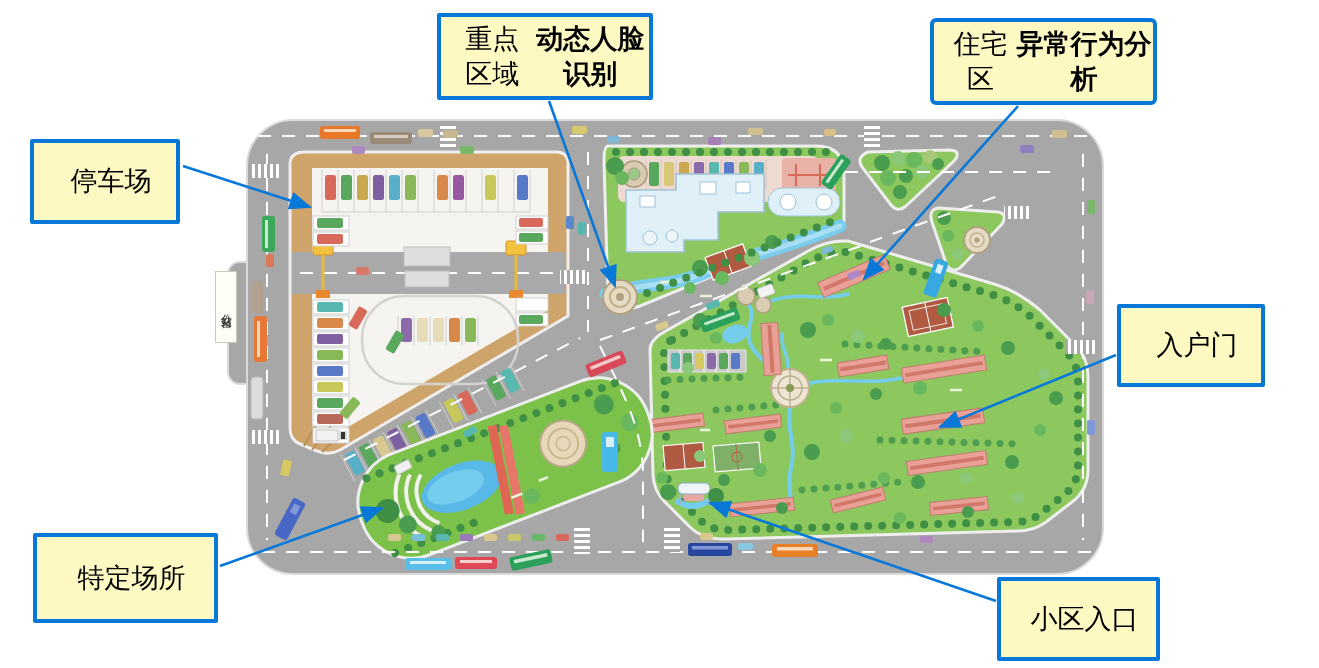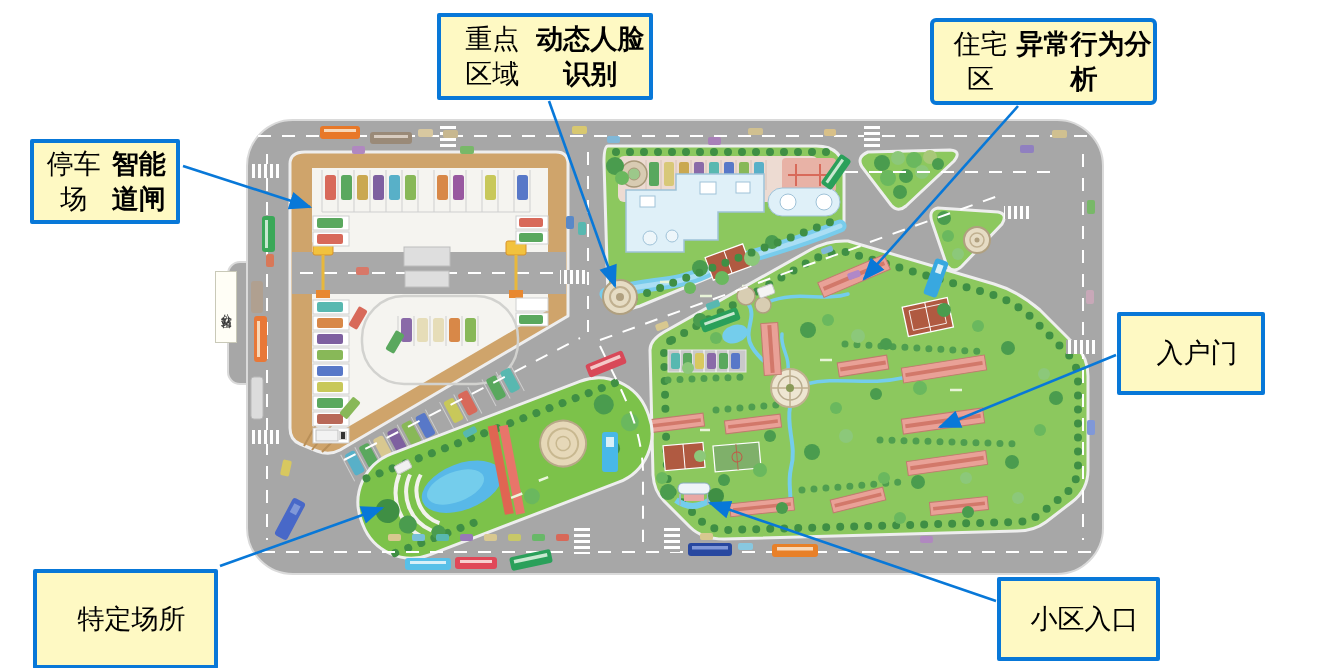--- a/index.html
+++ b/index.html
@@ -11,22 +11,22 @@
   .trees2{stroke:#4f9e4f;stroke-width:7;stroke-dasharray:0 12;stroke-linecap:round;fill:none;}
   .arrowline{stroke:#0878d8;stroke-width:2.6;fill:none;}
   .callout{position:absolute;background:#fef9c3;border:4px solid #0878d8;border-radius:2px;
            display:flex;flex-direction:row;align-items:center;justify-content:center;
            text-align:center;color:#000;z-index:3;box-sizing:border-box;padding-left:12px;}
   .callout .l1{font-size:27px;line-height:1.28;}
   .callout .l2{font-size:27px;font-weight:bold;line-height:1.28;text-align:center;}
   .c-parking{left:30px;top:139px;width:150px;height:85px;}
   .c-keyarea{left:437px;top:13px;width:216px;height:87px;}
   .c-residential{left:930px;top:18px;width:227px;height:87px;border-radius:6px;}
-  .c-door{left:1117px;top:312px;width:148px;height:83px;}
-  .c-special{left:33px;top:533px;width:185px;height:100px;margin-top:36px;}
+  .c-door{left:1117px;top:304px;width:148px;height:83px;}
+  .c-special{left:33px;top:533px;width:185px;height:90px;}
   .c-entrance{left:997px;top:577px;width:163px;height:84px;}
   .bus-stop{position:absolute;left:215px;top:271px;width:22px;height:72px;background:#fffef6;
             border:1px solid #c9c9b8;writing-mode:vertical-rl;text-orientation:upright;
             font-size:11px;letter-spacing:1px;color:#333;display:flex;align-items:center;
             justify-content:center;z-index:2;box-sizing:border-box;}
 </style>
 </head>
 <body>
 
 <div class="canvas">
@@ -536,21 +536,20 @@
     <path class="arrowline" marker-end="url(#arrow)" d="M996,601 L710,503"></path>
   </g>
 </svg>
 
 <div class="bus-stop">
   <span>公交站台</span>
 </div>
 
 <div class="callout c-parking">
   <div class="l1">停车场</div>
-  <div class="l2">智能道闸</div>
 </div>
 <div class="callout c-keyarea">
   <div class="l1">重点区域</div>
   <div class="l2">动态人脸识别</div>
 </div>
 <div class="callout c-residential">
   <div class="l1">住宅区</div>
   <div class="l2">异常行为分析</div>
 </div>
 <div class="callout c-door">

